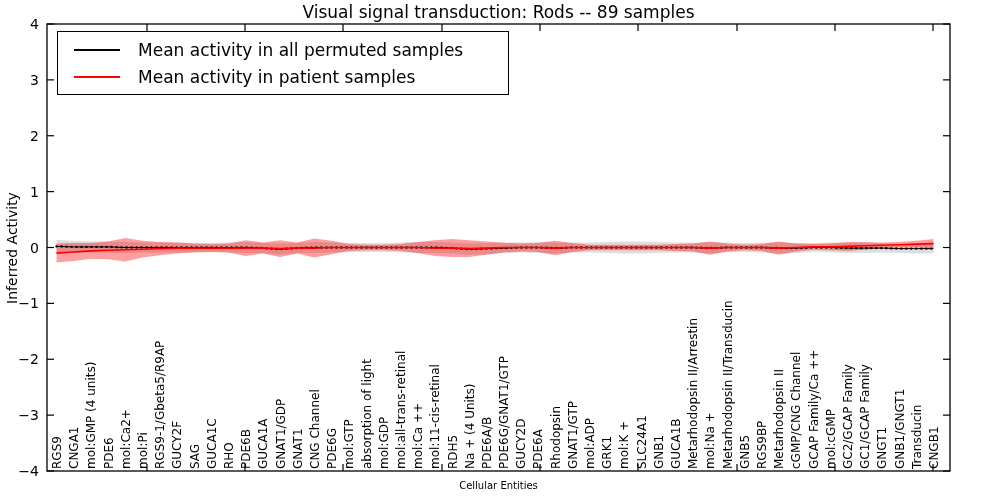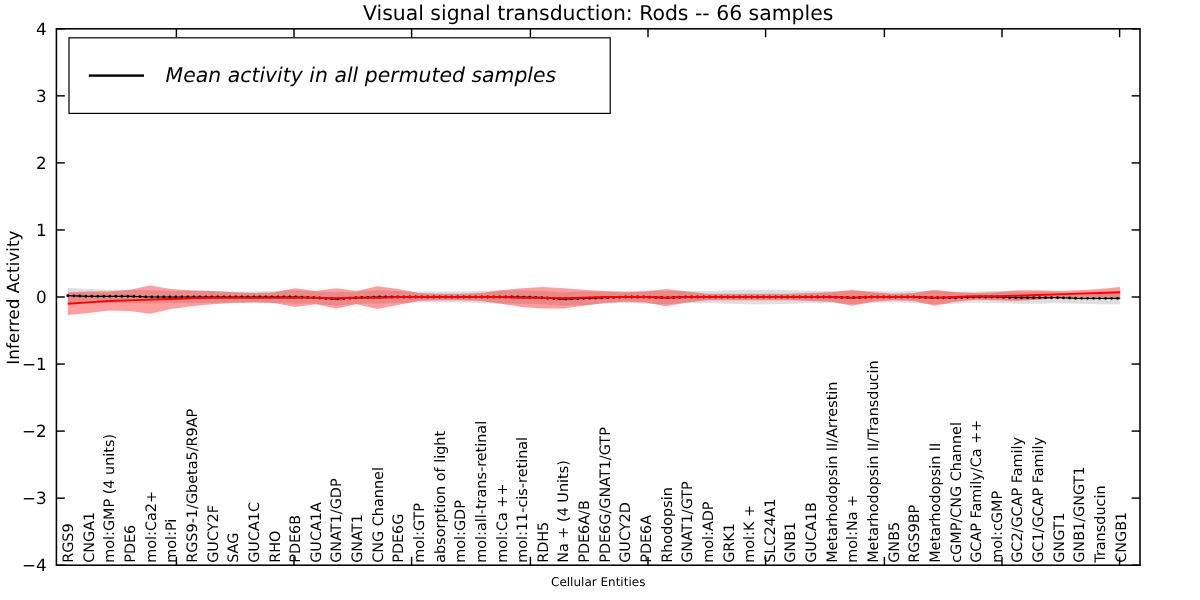--- a/index.html
+++ b/index.html
@@ -21,29 +21,29 @@
     position:absolute;left:47px;top:480px;width:903px;text-align:center;
     font-size:10px;white-space:nowrap;
   }
   #plot-svg{position:absolute;left:0;top:0;}
   #legend{
     position:absolute;left:57px;top:31px;width:452px;height:64px;
     background:#ffffff;border:1.6px solid #000;box-sizing:border-box;
     display:flex;flex-direction:column;justify-content:space-around;
     padding:4px 0;z-index:5;
   }
-  .legend-entry{display:flex;align-items:center;height:26px;font-style:italic;}
+  .legend-entry{display:flex;align-items:center;height:26px;}
   .legend-line{width:46px;height:0;border-top-width:2px;border-top-style:solid;margin-left:16px;flex:none;}
   .legend-label{margin-left:18px;font-size:17px;white-space:nowrap;}
 </style>
 </head>
 <body>
 
 <div id="figure">
-  <div id="chart-title">Visual signal transduction: Rods -- 66 samples</div>
+  <div id="chart-title">Visual signal transduction: Rods -- 89 samples</div>
   <div id="y-axis-label">Inferred Activity</div>
   <div id="x-axis-label">Cellular Entities</div>
 
   <svg id="plot-svg" width="1000" height="500" xmlns="http://www.w3.org/2000/svg">
       <polygon points="56.5,239.7 73.7,240.8 90.9,241.4 108.1,241.4 125.3,241.9 142.5,242.5 159.7,242.5 176.9,242.5 194.1,243.0 211.3,243.0 228.5,242.5 245.7,241.9 262.9,243.0 280.0,243.6 297.2,243.0 314.4,241.9 331.6,242.5 348.8,243.0 366.0,243.0 383.2,243.0 400.4,242.5 417.6,241.9 434.8,241.9 452.0,242.5 469.2,243.6 486.4,243.0 503.6,243.0 520.8,242.5 538.0,241.9 555.2,242.5 572.4,242.5 589.6,242.5 606.8,241.9 624.0,241.4 641.2,241.4 658.4,241.9 675.6,242.5 692.8,242.5 710.0,242.5 727.1,242.5 744.3,243.0 761.5,242.5 778.7,242.5 795.9,243.0 813.1,243.0 830.3,242.5 847.5,243.0 864.7,243.0 881.9,243.6 899.1,244.1 916.3,243.6 933.5,243.6 933.5,253.6 916.3,253.6 899.1,253.1 881.9,252.5 864.7,253.1 847.5,253.1 830.3,252.5 813.1,252.0 795.9,253.1 778.7,253.6 761.5,252.5 744.3,252.0 727.1,252.5 710.0,253.6 692.8,252.5 675.6,252.5 658.4,253.1 641.2,253.6 624.0,253.6 606.8,253.1 589.6,252.5 572.4,252.5 555.2,253.6 538.0,253.1 520.8,252.5 503.6,253.1 486.4,254.2 469.2,254.8 452.0,253.6 434.8,253.1 417.6,253.1 400.4,252.5 383.2,252.0 366.0,252.0 348.8,252.0 331.6,252.5 314.4,253.1 297.2,253.1 280.0,254.8 262.9,253.1 245.7,253.1 228.5,252.5 211.3,252.0 194.1,252.0 176.9,252.5 159.7,252.5 142.5,252.5 125.3,253.1 108.1,252.5 90.9,252.5 73.7,253.1 56.5,253.1" fill="#000000" fill-opacity="0.13" stroke="none"></polygon>
       <polygon points="56.5,243.6 73.7,243.0 90.9,243.0 108.1,241.4 125.3,238.0 142.5,240.8 159.7,241.9 176.9,242.5 194.1,243.6 211.3,244.1 228.5,243.6 245.7,240.2 262.9,242.5 280.0,240.2 297.2,242.5 314.4,238.6 331.6,240.8 348.8,244.1 366.0,244.7 383.2,244.7 400.4,244.1 417.6,241.9 434.8,240.2 452.0,239.1 469.2,240.2 486.4,241.4 503.6,242.5 520.8,243.6 538.0,243.0 555.2,240.8 572.4,243.0 589.6,244.7 606.8,244.7 624.0,244.7 641.2,244.7 658.4,244.7 675.6,244.1 692.8,243.6 710.0,241.4 727.1,243.6 744.3,244.7 761.5,244.1 778.7,241.4 795.9,243.6 813.1,244.1 830.3,243.6 847.5,241.9 864.7,241.9 881.9,242.5 899.1,241.9 916.3,240.8 933.5,239.1 933.5,248.1 916.3,247.5 899.1,247.5 881.9,248.1 864.7,249.7 847.5,250.9 830.3,250.3 813.1,249.7 795.9,251.4 778.7,254.8 761.5,250.9 744.3,250.3 727.1,251.4 710.0,254.8 692.8,251.4 675.6,250.9 658.4,250.3 641.2,250.3 624.0,250.3 606.8,250.3 589.6,250.3 572.4,252.0 555.2,255.3 538.0,252.0 520.8,251.4 503.6,252.5 486.4,254.8 469.2,257.0 452.0,257.0 434.8,255.9 417.6,253.1 400.4,250.9 383.2,250.3 366.0,250.3 348.8,250.9 331.6,254.2 314.4,257.6 297.2,253.6 280.0,257.0 262.9,253.6 245.7,255.9 228.5,252.5 211.3,252.0 194.1,252.5 176.9,253.6 159.7,255.3 142.5,257.6 125.3,261.5 108.1,259.2 90.9,258.7 73.7,260.9 56.5,262.6" fill="#ff0000" fill-opacity="0.38" stroke="none"></polygon>
       <polyline points="56.5,246.4 73.7,246.9 90.9,246.9 108.1,246.9 125.3,247.5 142.5,247.5 159.7,247.5 176.9,247.5 194.1,247.5 211.3,247.5 228.5,247.5 245.7,247.5 262.9,248.1 280.0,249.2 297.2,248.1 314.4,247.5 331.6,247.5 348.8,247.5 366.0,247.5 383.2,247.5 400.4,247.5 417.6,247.5 434.8,247.5 452.0,248.1 469.2,249.2 486.4,248.6 503.6,248.1 520.8,247.5 538.0,247.5 555.2,248.1 572.4,247.5 589.6,247.5 606.8,247.5 624.0,247.5 641.2,247.5 658.4,247.5 675.6,247.5 692.8,247.5 710.0,248.1 727.1,247.5 744.3,247.5 761.5,247.5 778.7,248.1 795.9,248.1 813.1,247.5 830.3,247.5 847.5,248.1 864.7,248.1 881.9,248.1 899.1,248.6 916.3,248.6 933.5,248.6" fill="none" stroke="#000000" stroke-width="1"></polyline>
       <polyline points="56.5,246.4 73.7,246.9 90.9,246.9 108.1,246.9 125.3,247.5 142.5,247.5 159.7,247.5 176.9,247.5 194.1,247.5 211.3,247.5 228.5,247.5 245.7,247.5 262.9,248.1 280.0,249.2 297.2,248.1 314.4,247.5 331.6,247.5 348.8,247.5 366.0,247.5 383.2,247.5 400.4,247.5 417.6,247.5 434.8,247.5 452.0,248.1 469.2,249.2 486.4,248.6 503.6,248.1 520.8,247.5 538.0,247.5 555.2,248.1 572.4,247.5 589.6,247.5 606.8,247.5 624.0,247.5 641.2,247.5 658.4,247.5 675.6,247.5 692.8,247.5 710.0,248.1 727.1,247.5 744.3,247.5 761.5,247.5 778.7,248.1 795.9,248.1 813.1,247.5 830.3,247.5 847.5,248.1 864.7,248.1 881.9,248.1 899.1,248.6 916.3,248.6 933.5,248.6" fill="none" stroke="#000000" stroke-width="2.4" stroke-dasharray="0.1 4.9" stroke-linecap="round"></polyline>
       <polyline points="56.5,253.1 73.7,252.0 90.9,250.9 108.1,250.3 125.3,249.7 142.5,249.2 159.7,248.6 176.9,248.1 194.1,248.1 211.3,248.1 228.5,248.1 245.7,248.1 262.9,248.1 280.0,248.6 297.2,248.1 314.4,248.1 331.6,247.5 348.8,247.5 366.0,247.5 383.2,247.5 400.4,247.5 417.6,247.5 434.8,248.1 452.0,248.1 469.2,248.6 486.4,248.1 503.6,247.5 520.8,247.5 538.0,247.5 555.2,248.1 572.4,247.5 589.6,247.5 606.8,247.5 624.0,247.5 641.2,247.5 658.4,247.5 675.6,247.5 692.8,247.5 710.0,248.1 727.1,247.5 744.3,247.5 761.5,247.5 778.7,248.1 795.9,247.5 813.1,246.9 830.3,246.9 847.5,246.4 864.7,245.8 881.9,245.3 899.1,244.7 916.3,244.1 933.5,243.6" fill="none" stroke="#ff0000" stroke-width="1.6"></polyline>
       <rect x="47" y="24" width="903" height="447" fill="none" stroke="#000" stroke-width="1.3"></rect>
@@ -144,14 +144,18 @@
       <text transform="translate(903.6078431372549,469) rotate(-90)" text-anchor="start" font-size="12px" font-family="&quot;DejaVu Sans&quot;,&quot;Liberation Sans&quot;,sans-serif">GNB1/GNGT1</text>
       <text transform="translate(920.8039215686274,469) rotate(-90)" text-anchor="start" font-size="12px" font-family="&quot;DejaVu Sans&quot;,&quot;Liberation Sans&quot;,sans-serif">Transducin</text>
       <text transform="translate(938,469) rotate(-90)" text-anchor="start" font-size="12px" font-family="&quot;DejaVu Sans&quot;,&quot;Liberation Sans&quot;,sans-serif">CNGB1</text>
     </svg>
 
   <div id="legend">
     <div class="legend-entry">
       <span class="legend-line" id="legend-line-permuted" style="border-top-color: rgb(0, 0, 0);"></span>
       <span class="legend-label">Mean activity in all permuted samples</span>
     </div>
+    <div class="legend-entry">
+      <span class="legend-line" id="legend-line-patient" style="border-top-color: rgb(255, 0, 0);"></span>
+      <span class="legend-label">Mean activity in patient samples</span>
+    </div>
   </div>
 </div>
 
 </body></html>

